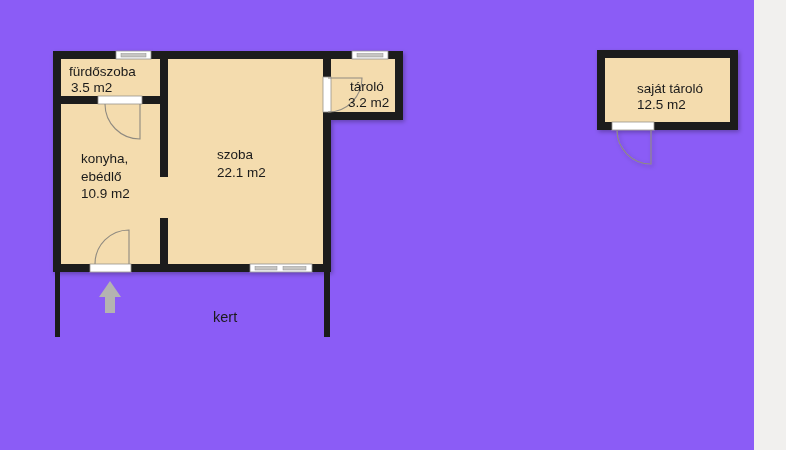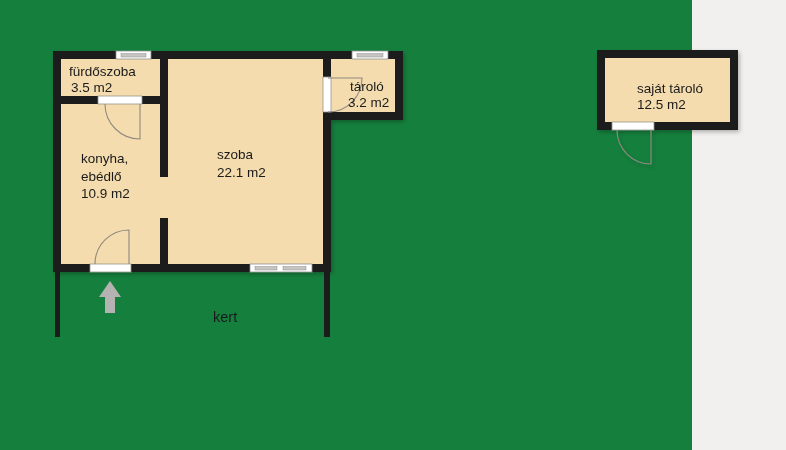--- a/index.html
+++ b/index.html
@@ -4,22 +4,22 @@
 <style>
   html, body { margin: 0; padding: 0; }
   body {
     width: 786px; height: 450px;
     background: #f1f0ee;
     font-family: "Liberation Sans", sans-serif;
     overflow: hidden;
   }
   .stage {
     position: relative;
-    width: 692px; height: 450px;
-    background: #15803d;
+    width: 754px; height: 450px;
+    background: #8b5cf6;
   }
   svg { display: block; }
   text {
     fill: #1a1a1a;
     font-family: "Liberation Sans", sans-serif;
     font-size: 13.5px;
   }
   text.big { font-size: 14.5px; }
 </style>
 </head>

